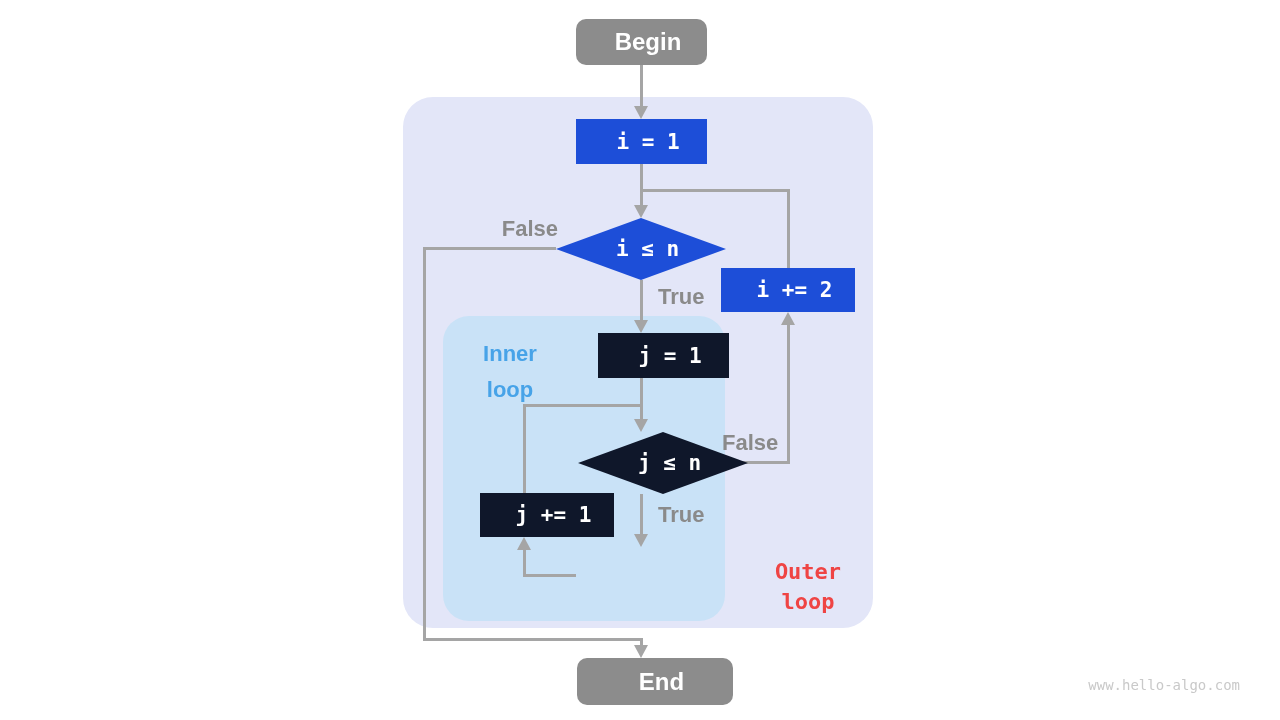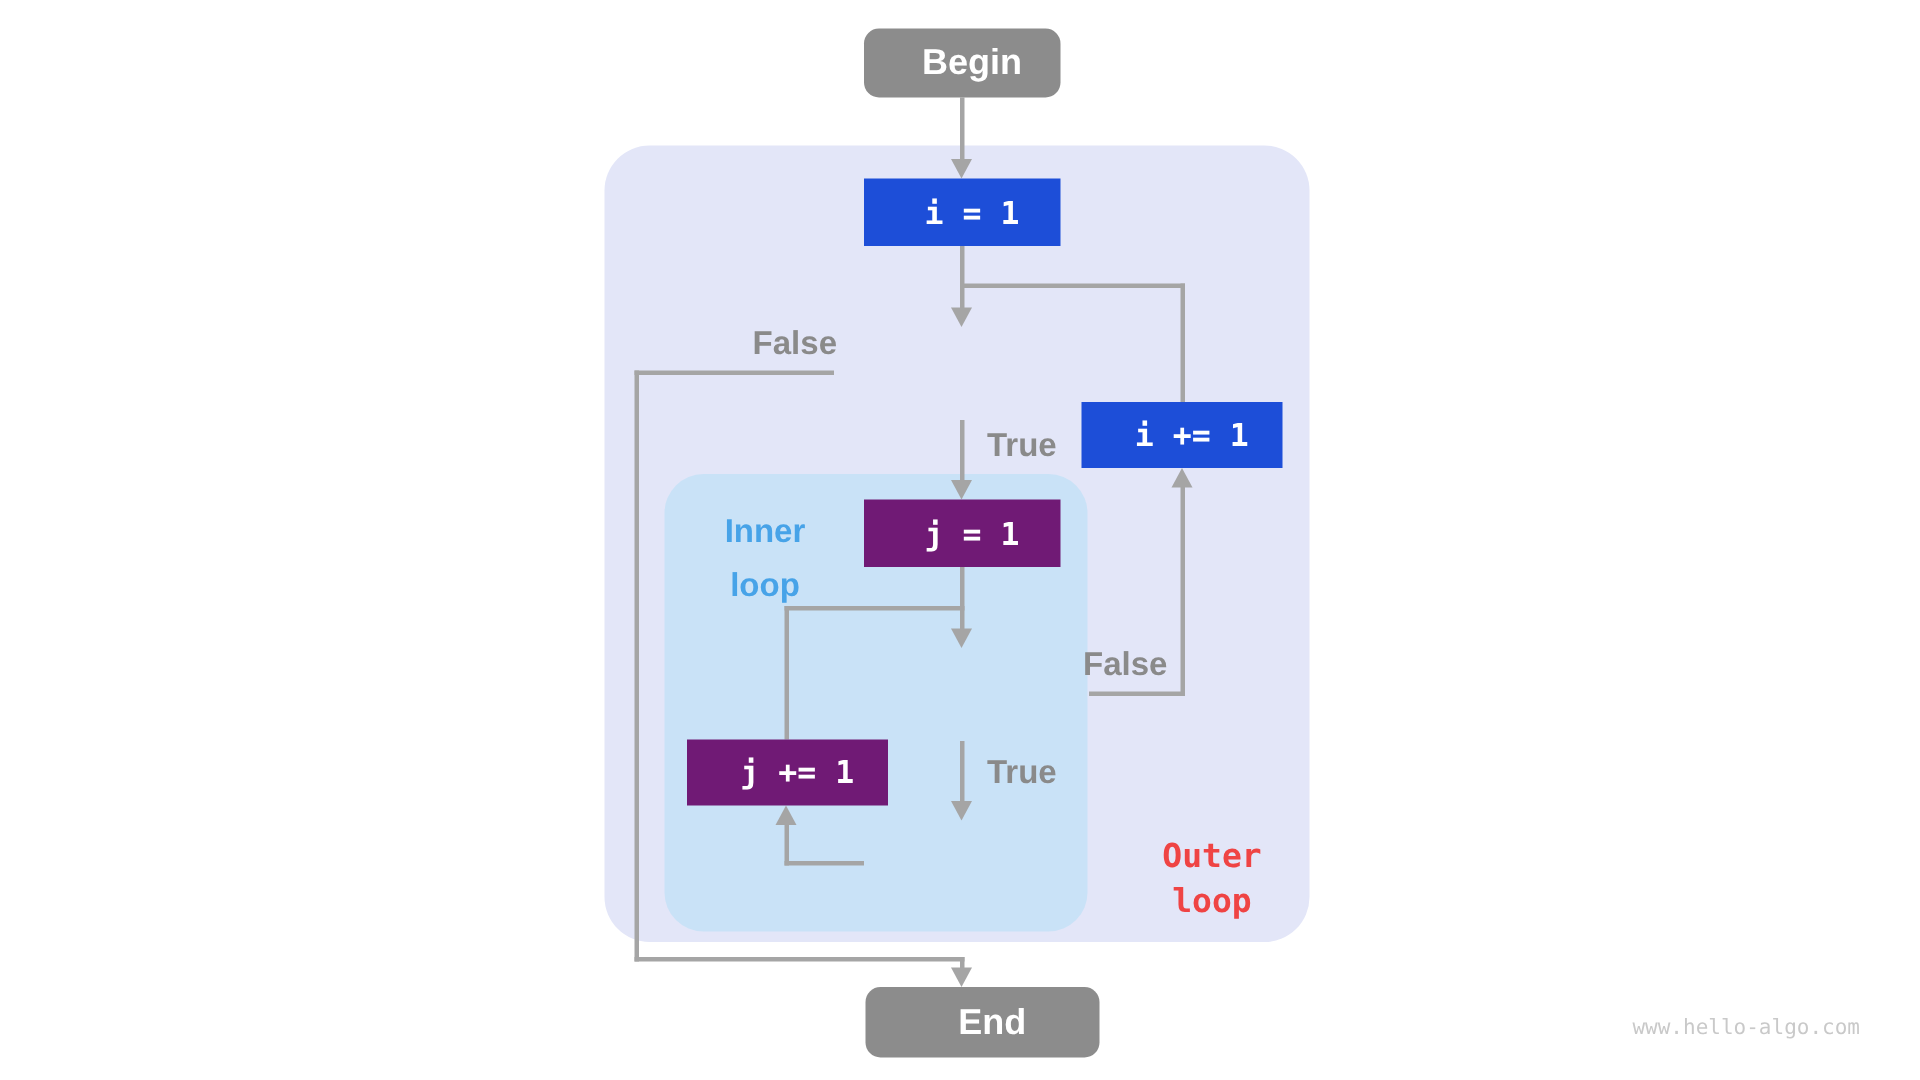--- a/index.html
+++ b/index.html
@@ -16,21 +16,21 @@
   .arr{position:absolute;width:0;height:0;z-index:2;}
   .arr-down{border-left:7px solid transparent;border-right:7px solid transparent;border-top:13px solid #A5A5A5;}
   .arr-up{border-left:7px solid transparent;border-right:7px solid transparent;border-bottom:13px solid #A5A5A5;}
 
   
   .node{position:absolute;display:flex;align-items:center;justify-content:center;
         color:#ffffff;z-index:3;box-sizing:border-box;padding-left:13px;}
   .rounded{border-radius:10px;}
   .gray{background:#8C8C8C;}
   .purple{background:#1d4ed8;}
-  .blue{background:#701a75;}
+  .blue{background:#0f172a;margin-left:22px;}
   .green{background:#84BA82;}
   .sans-label{font-family:"Liberation Sans",sans-serif;font-weight:600;font-size:24px;}
   .code-label{font-family:"DejaVu Sans Mono",monospace;font-weight:bold;font-size:21px;}
   .diamond{clip-path:polygon(50% 0%,100% 50%,50% 100%,0% 50%);}
 
   
   .edge-label{position:absolute;font-weight:bold;font-size:22px;color:#8A8A8A;z-index:4;
               font-family:"Liberation Sans",sans-serif;}
 
   
@@ -84,25 +84,27 @@
   <div class="arr arr-up" style="left:781px;top:312px;"></div>
 
   <div class="line" style="left:523px;top:574px;width:53px;height:3px;"></div>
   <div class="line" style="left:523px;top:548px;width:3px;height:29px;"></div>
   <div class="arr arr-up" style="left:517px;top:537px;"></div>
 
   <div class="node gray rounded sans-label" style="left:576px;top:19px;width:131px;height:46px;">Begin</div>
 
   <div class="node purple code-label" style="left:576px;top:119px;width:131px;height:45px;">i = 1</div>
 
+  <div class="node purple diamond code-label" style="left:556px;top:218px;width:170px;height:62px;">i ≤ n</div>
 
-  <div class="node purple code-label" style="left:721px;top:268px;width:134px;height:44px;">i += 1</div>
+  <div class="node purple code-label" style="left:721px;top:268px;width:134px;height:44px;">i += 2</div>
 
   <div class="node blue code-label" style="left:576px;top:333px;width:131px;height:45px;">j = 1</div>
 
+  <div class="node blue diamond code-label" style="left:556px;top:432px;width:170px;height:62px;">j ≤ n</div>
 
   <div class="node blue code-label" style="left:458px;top:493px;width:134px;height:44px;">j += 1</div>
 
 
   <div class="node gray rounded sans-label" style="left:577px;top:658px;width:156px;height:47px;">End</div>
 
   <div class="edge-label" style="left:470px;top:216px;width:88px;text-align:right;">False</div>
   <div class="edge-label" style="left:658px;top:284px;">True</div>
   <div class="edge-label" style="left:722px;top:430px;">False</div>
   <div class="edge-label" style="left:658px;top:502px;">True</div>

